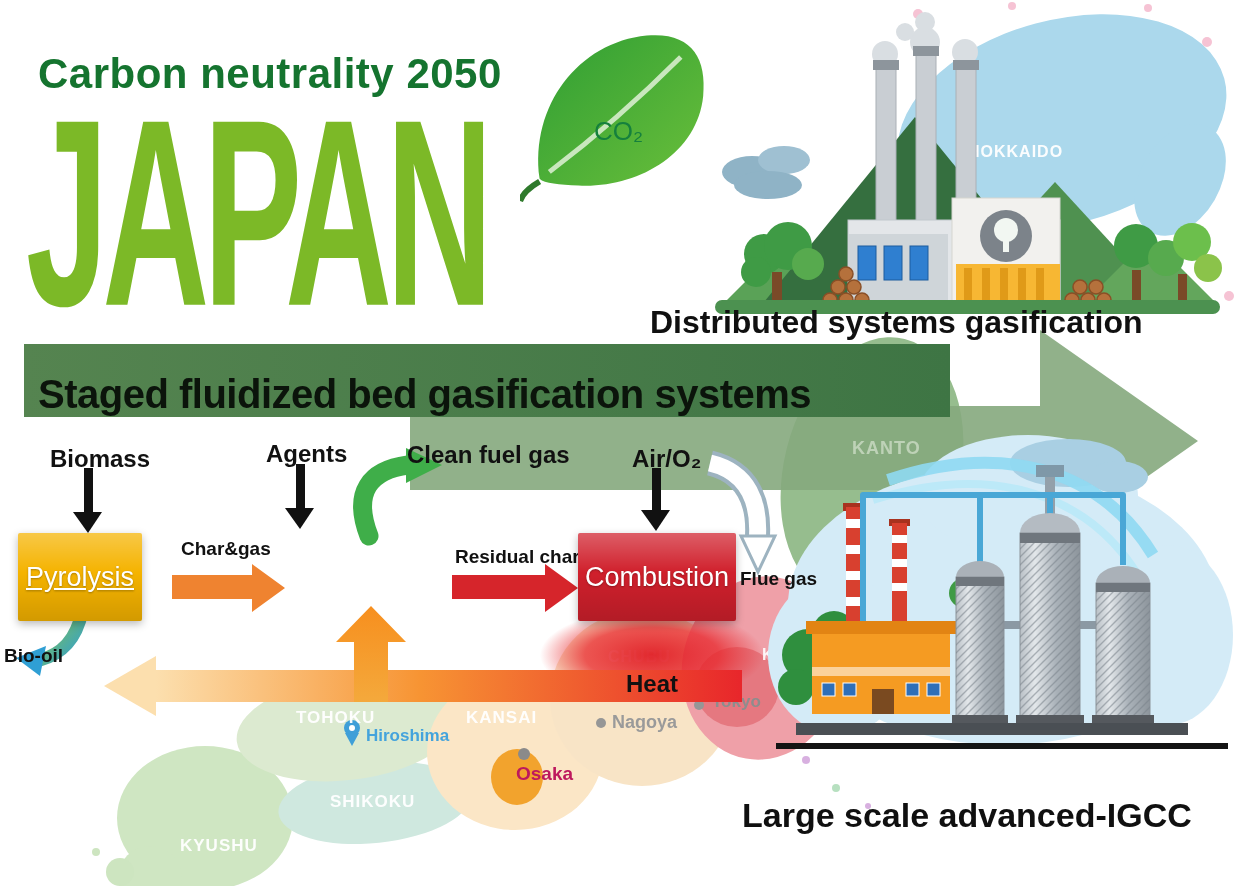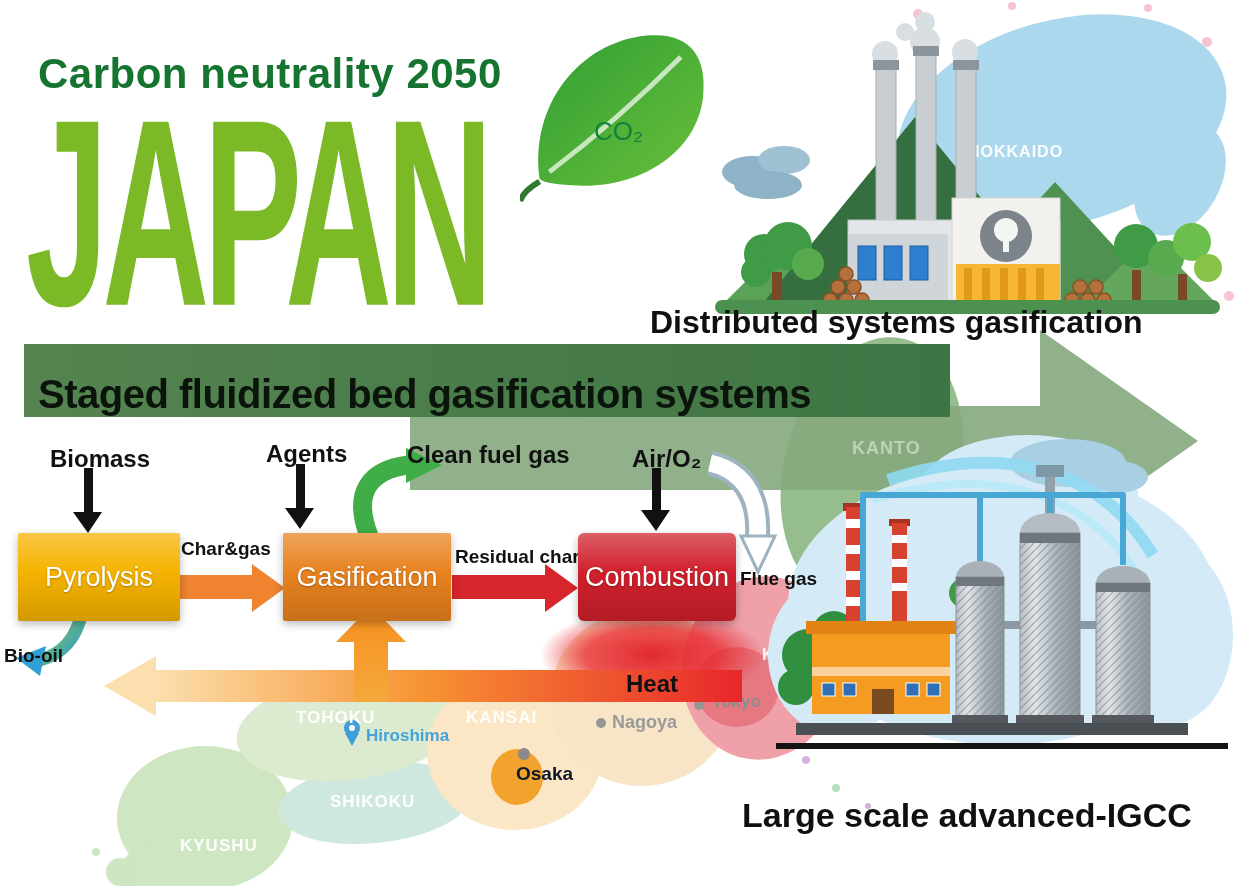--- a/index.html
+++ b/index.html
@@ -94,21 +94,21 @@
   <div class="rg" style="left:852px;top:438px;font-size:18px;color:rgba(235,242,230,.55)">KANTO</div>
   <div class="rg" style="left:762px;top:646px;font-size:16px;color:rgba(255,255,255,.9)">KANTO</div>
   <div class="rg" style="left:608px;top:648px;font-size:16px;color:rgba(255,255,255,.85)">CHUBU</div>
   <div class="rg" style="left:466px;top:708px">KANSAI</div>
   <div class="rg" style="left:296px;top:708px">TOHOKU</div>
   <div class="rg" style="left:330px;top:792px">SHIKOKU</div>
   <div class="rg" style="left:180px;top:836px">KYUSHU</div>
 
   <div class="city" style="left:712px;top:692px">Tokyo</div>
   <div class="city" style="left:612px;top:712px;font-size:18px;color:#9a9a9a">Nagoya</div>
-  <div class="city" style="left:516px;top:763px;font-size:19px;color:#0f172a">Osaka</div>
+  <div class="city" style="left:516px;top:763px;font-size:19px;color:#be185d">Osaka</div>
   <div class="city" style="left:366px;top:726px;color:#44a3dc">Hiroshima</div>
 
   <svg class="z3" style="position:absolute;left:700px;top:2px" width="540" height="335" viewBox="0 0 540 335">
     <g fill="#8fb3c6">
       <ellipse cx="52" cy="170" rx="30" ry="16"></ellipse>
       <ellipse cx="84" cy="158" rx="26" ry="14" fill="#9fc0d2"></ellipse>
       <ellipse cx="68" cy="183" rx="34" ry="14"></ellipse>
     </g>
     <g>
       <polygon points="20,305 95,230 170,305" fill="#5aa257"></polygon>
@@ -336,27 +336,24 @@
     <polygon points="406,448 442,465 406,483" fill="#3fae49"></polygon>
 
     <path d="M 710,463 C 748,472 761,502 757,543" stroke="#9db3c0" stroke-width="25" fill="none"></path>
     <path d="M 710,463 C 748,472 761,502 757,543" stroke="#ffffff" stroke-width="17" fill="none"></path>
     <polygon points="741,536 775,536 758,572" fill="#ffffff" stroke="#9db3c0" stroke-width="3"></polygon>
 
     <path d="M 82,612 C 76,640 62,654 40,660" stroke="url(#gBio)" stroke-width="13" fill="none"></path>
     <polygon points="46,646 40,676 16,658" fill="#2f9fd4"></polygon>
   </svg>
 
-  <div class="unit" style="left: 18px; top: 533px; width: 162px; height: 88px; background-color: rgb(245, 179, 0);">
+  <div class="unit" style="left: 18px; top: 533px; width: 124px; height: 88px; background-color: rgb(245, 179, 0); text-decoration: underline;">
     <span>Pyrolysis</span>
   </div>
-  <div class="unit" style="left: 283px; top: 533px; width: 168px; height: 88px; background-color: rgb(232, 130, 31);">
-    <span>Gasification</span>
-  </div>
-  <div class="unit" style="left: 578px; top: 533px; width: 158px; height: 88px; background-color: rgb(208, 32, 44); border-radius: 6px;">
+  <div class="unit" style="left: 578px; top: 533px; width: 158px; height: 88px; background-color: rgb(208, 32, 44);">
     <span>Combustion</span>
   </div>
 
   <div class="lbl" style="left:50px;top:445px">Biomass</div>
   <div class="lbl" style="left:266px;top:440px">Agents</div>
   <div class="lbl" style="left:407px;top:441px">Clean fuel gas</div>
   <div class="lbl" style="left:632px;top:445px">Air/O₂</div>
   <div class="lbl lbl-s" style="left:181px;top:538px">Char&amp;gas</div>
   <div class="lbl lbl-s lbl-under" style="left:455px;top:546px">Residual char</div>
   <div class="lbl lbl-s" style="left:740px;top:568px">Flue gas</div>

